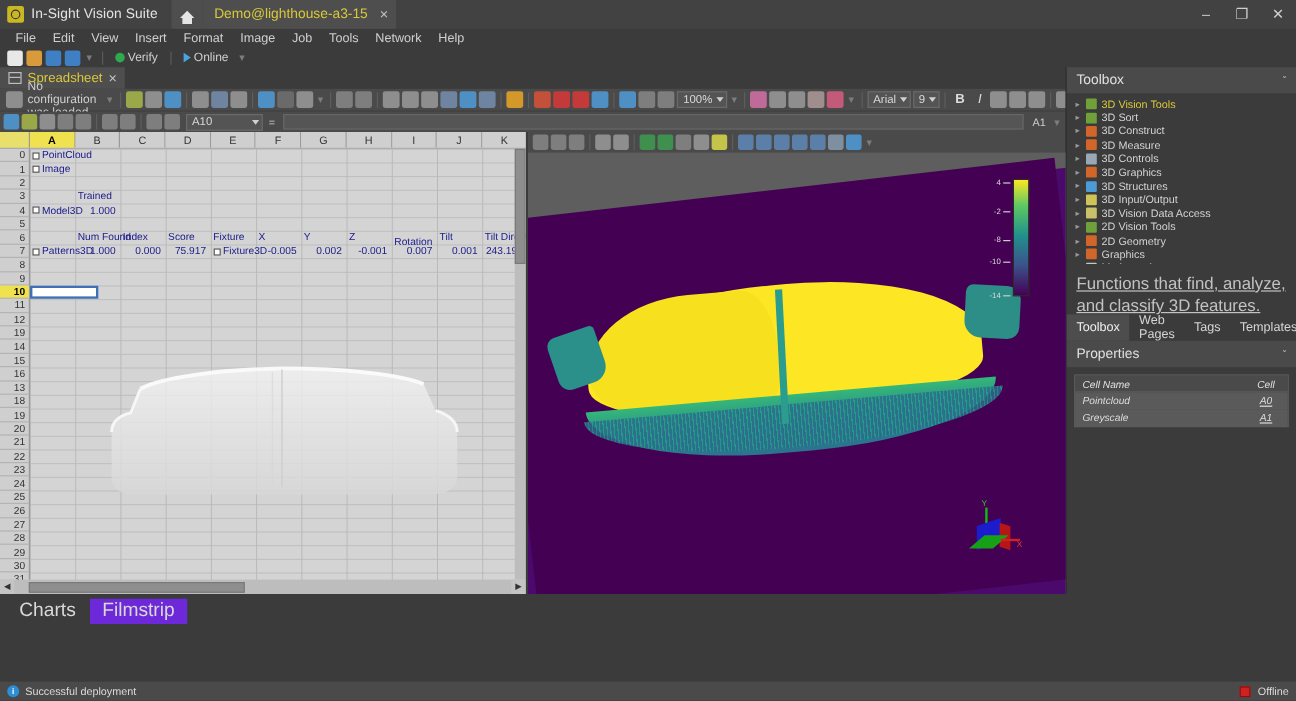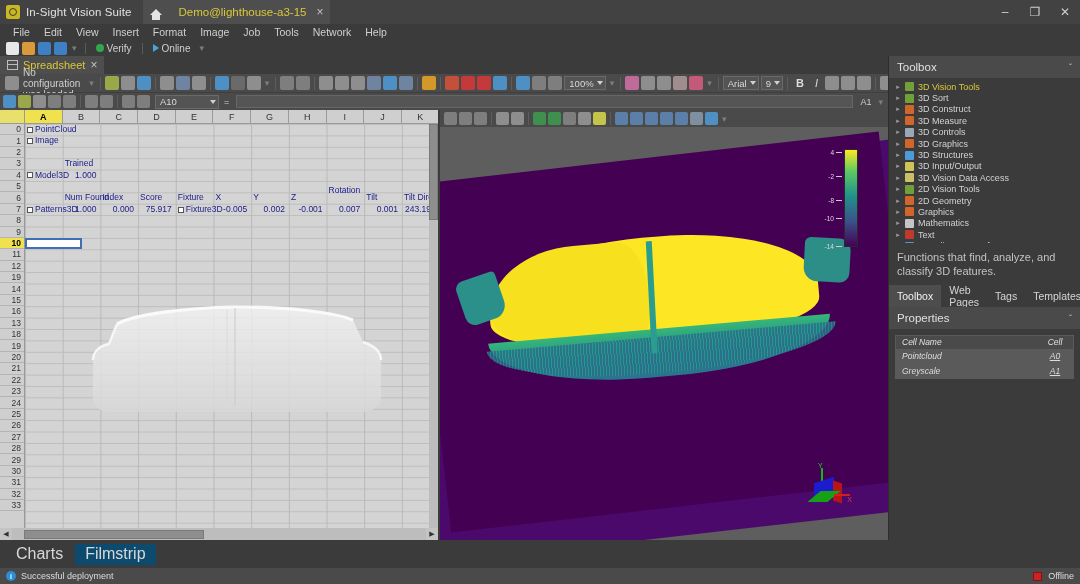--- a/index.html
+++ b/index.html
@@ -134,40 +134,40 @@
 
   
   .panelhdr { height:22px;background:#4a4a4a;display:flex;align-items:center;justify-content:space-between;padding:0 8px;flex:0 0 22px; }
   .panelhdr .t { font-size:11.5px;color:#e0e0e0; }
   .chev { font-size:9px;color:#c9c9c9; }
   .tbxlist { flex:1;overflow:hidden;background:#3b3b3b;padding-top:3px; }
   .tbxitem { height:11.4px;display:flex;align-items:center;gap:4px;padding-left:6px;font-size:9px;color:#d2d2d2;white-space:nowrap; }
   .tbxitem.active .nm { color:#d9c83a; }
   .exp { color:#9a9a9a;font-size:7px;width:6px;flex:0 0 6px;text-align:center; }
   .tbi { width:9px;height:9px;flex:0 0 9px;border-radius:1px; }
-  .tbxdesc { height:42px;background:#3b3b3b;padding:6px 8px;font-size:11px;color:#c2c2c2;line-height:1.3;border-top:1px solid #3b3b3b; }
+  .tbxdesc { height:42px;background:#3b3b3b;padding:6px 8px;font-size:14px;color:#c2c2c2;line-height:1.3;border-top:1px solid #3b3b3b;text-decoration:underline; }
   .bottabs { height:22px;background:#3b3b3b;display:flex;align-items:stretch;flex:0 0 22px; }
   .bt { display:flex;align-items:center;justify-content:center;padding:0 8px;font-size:10.5px;color:#d5d5d5; }
   .bt.sel { background:#4d4d4d;color:#f0f0f0; }
 
   
   .proptbl { background:#4a4a4a;margin:6px 6px 0 6px;border:1px solid #5a5a5a; }
   .prow { display:flex;height:14px;align-items:center;font-size:8.5px;border-bottom:1px solid #5a5a5a;font-style:italic; }
   .prow:last-child{border-bottom:none;}
   .prow.hdr { background:#4a4a4a;color:#e0e0e0; }
   .prow.dat { background:#5a5a5a;color:#dcdcdc; }
   .pc1 { flex:1;padding-left:6px;white-space:nowrap;overflow:hidden; }
   .pc2 { width:36px;flex:0 0 36px;text-align:center; }
   .pc2 u { text-decoration:underline; }
 
   
   .bottomzone { height:28px;background:#3b3b3b;display:flex;align-items:center;padding-left:6px;gap:2px;flex:0 0 28px; }
   .bz { height:21px;display:flex;align-items:center;padding:0 10px;font-size:16px;color:#d8d8d8; }
-  .bz.sel { background:#0c4a6e; }
-  .statusbar { height:16px;background:#4a4a4a;display:flex;align-items:center;justify-content:space-between;padding:0 6px;flex:0 0 16px; }
+  .bz.sel { background:#6d28d9; }
+  .statusbar { height:16px;background:#4a4a4a;display:flex;align-items:center;justify-content:space-between;padding:0 6px;flex:0 0 16px;margin-top:45px; }
   .sl { display:flex;align-items:center;gap:5px;font-size:9px;color:#dcdcdc; }
   .info-ic { width:10px;height:10px;border-radius:50%;background:#2a8fd4;color:#fff;font-size:7px;display:flex;align-items:center;justify-content:center;font-weight:bold; }
   .sr { display:flex;align-items:center;gap:6px;font-size:9px;color:#dcdcdc; }
   .off-ic { width:9px;height:9px;background:#cc2222;border:1px solid #8a1111; }
 </style>
 </head>
 <body>
 
 <div class="app">
 
@@ -391,21 +391,21 @@
                   <div class="celltext" style="top: 34.2px; left: 39.7px; text-align: left;"><span>Trained</span></div>
                   <div class="celltext" style="top: 45.6px; left: 2px; text-align: left;"><span class="chk"></span><span>Model3D</span></div>
                   <div class="celltext" style="top: 45.6px; left: 37.7px; width: 33.7px; text-align: right;"><span>1.000</span></div>
                   <div class="celltext" style="top: 68.4px; left: 39.7px; text-align: left;"><span>Num Found</span></div>
                   <div class="celltext" style="top: 68.4px; left: 77.4px; text-align: left;"><span>Index</span></div>
                   <div class="celltext" style="top: 68.4px; left: 115.1px; text-align: left;"><span>Score</span></div>
                   <div class="celltext" style="top: 68.4px; left: 152.8px; text-align: left;"><span>Fixture</span></div>
                   <div class="celltext" style="top: 68.4px; left: 190.5px; text-align: left;"><span>X</span></div>
                   <div class="celltext" style="top: 68.4px; left: 228.2px; text-align: left;"><span>Y</span></div>
                   <div class="celltext" style="top: 68.4px; left: 265.9px; text-align: left;"><span>Z</span></div>
-                  <div class="celltext" style="top: 61px; left: 303.6px; text-align: left;"><span>Rotation</span></div>
+                  <div class="celltext" style="top: 72px; left: 303.6px; text-align: left;"><span>Rotation</span></div>
                   <div class="celltext" style="top: 68.4px; left: 341.3px; text-align: left;"><span>Tilt</span></div>
                   <div class="celltext" style="top: 68.4px; left: 379px; text-align: left;"><span>Tilt Direction</span></div>
                   <div class="celltext" style="top: 79.8px; left: 2px; text-align: left;"><span class="chk"></span><span>Patterns3D</span></div>
                   <div class="celltext" style="top: 79.8px; left: 37.7px; width: 33.7px; text-align: right;"><span>1.000</span></div>
                   <div class="celltext" style="top: 79.8px; left: 75.4px; width: 33.7px; text-align: right;"><span>0.000</span></div>
                   <div class="celltext" style="top: 79.8px; left: 113.1px; width: 33.7px; text-align: right;"><span>75.917</span></div>
                   <div class="celltext" style="top: 79.8px; left: 152.8px; text-align: left;"><span class="chk"></span><span>Fixture3D</span></div>
                   <div class="celltext" style="top: 79.8px; left: 188.5px; width: 33.7px; text-align: right;"><span>-0.005</span></div>
                   <div class="celltext" style="top: 79.8px; left: 226.2px; width: 33.7px; text-align: right;"><span>0.002</span></div>
                   <div class="celltext" style="top: 79.8px; left: 263.9px; width: 33.7px; text-align: right;"><span>-0.001</span></div>

